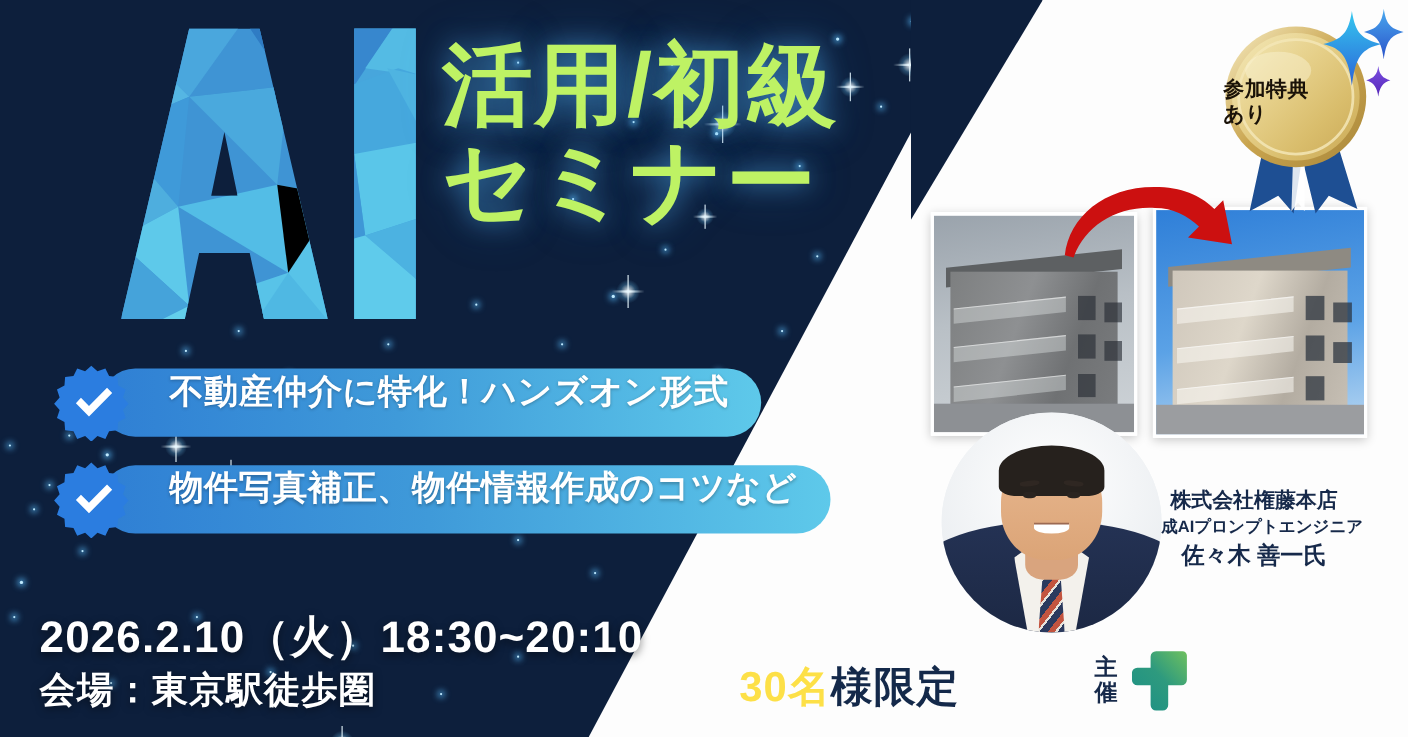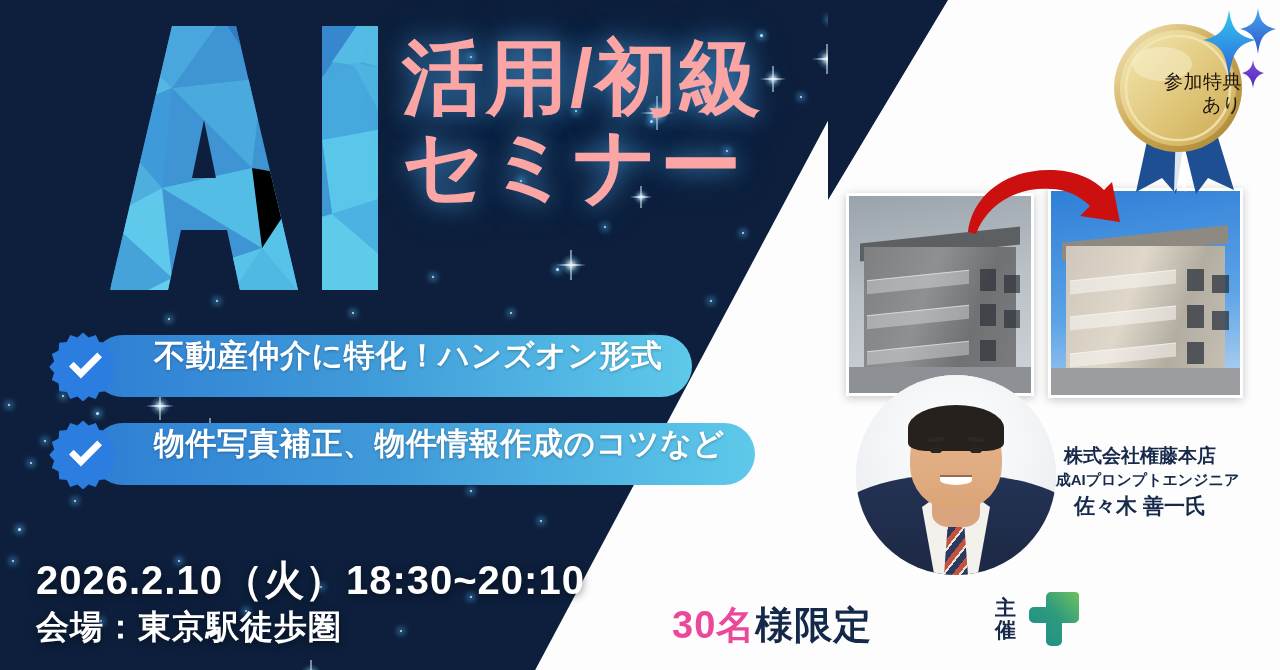--- a/index.html
+++ b/index.html
@@ -49,21 +49,21 @@
     clip-path:polygon(0 0, 100% 0, 0 100%);
   }
 
   
   .ai-logo { position:absolute; left:22px; top:18px; width:372px; height:290px; }
   .ai-logo svg { width:100%; height:100%; display:block; }
 
   
   .headline {
     position:absolute; left:402px; top:36px; width:470px;
-    color:#fca5a5; font-weight:700; letter-spacing:2px;
+    color:#bef264; font-weight:700; letter-spacing:2px;
     text-shadow:0 0 22px rgba(90,190,255,.55), 0 0 44px rgba(60,150,230,.35);
     font-family:"Liberation Sans","DejaVu Sans",sans-serif;
   }
   .headline .line1 { font-size:82px; line-height:1.02; white-space:nowrap; }
   .headline .line2 { font-size:82px; line-height:1.12; white-space:nowrap; }
 
   
   .features { position:absolute; left:48px; top:333px; width:760px; }
   .feature { position:relative; height:66px; margin-bottom:22px; }
   .badge {
@@ -89,21 +89,21 @@
   .event-info .date { font-size:40px; line-height:1.28; white-space:nowrap; }
   .event-info .venue { font-size:33px; line-height:1.28; white-space:nowrap; }
 
   
   .apply {
     position:absolute; left:672px; bottom:20px; color:#14294a;
     font-weight:700; letter-spacing:1px;
   }
   .apply .l1 { font-size:38px; line-height:1.3; white-space:nowrap; }
   .apply .l2 { font-size:38px; line-height:1.3; white-space:nowrap; }
-  .apply .count { color:#ec4899; }
+  .apply .count { color:#fde047; }
 
   
   .photo {
     position:absolute; border:3px solid #ffffff; overflow:hidden;
     box-shadow:0 2px 9px rgba(0,0,0,.22);
   }
   .photo-before { left:846px; top:193px; width:188px; height:203px; }
   .photo-after  { left:1048px; top:188px; width:195px; height:210px; }
   .photo .sky { position:absolute; inset:0; }
   .photo-before .sky { background:linear-gradient(170deg,#9aa3ac 0%, #b9c0c6 45%, #cfd4d8 100%); }
@@ -129,22 +129,22 @@
   .photo-after  .ground { background:#9b9da0; }
 
   
   .red-arrow { position:absolute; left:962px; top:160px; width:168px; height:78px; }
   .red-arrow svg { width:100%; height:100%; display:block; }
 
   
   .gold-badge { position:absolute; left:1112px; top:22px; width:148px; height:175px; z-index:6; }
   .gold-badge svg { width:100%; height:100%; display:block; }
   .gold-badge .gb-text {
-    position:absolute; left:0; top:48px; width:130px; text-align:right;
-    color:#1a1208; font-weight:400; font-size:19px; line-height:1.22; letter-spacing:.5px;
+    position:absolute; left:0; top:48px; width:130px; text-align:left;
+    color:#1a1208; font-weight:700; font-size:19px; line-height:1.22; letter-spacing:.5px;
   }
   .sparkles { position:absolute; left:1196px; top:2px; width:86px; height:86px; z-index:7; }
   .sparkles svg { width:100%; height:100%; display:block; }
 
   
   .portrait {
     position:absolute; left:856px; top:375px; width:200px; height:200px;
     border-radius:50%; overflow:hidden; z-index:5; background:#eef1f4;
   }
   .p-bg { position:absolute; inset:0; background:radial-gradient(circle at 50% 35%, #ffffff 0%, #eceff2 70%, #e2e6ea 100%); }

